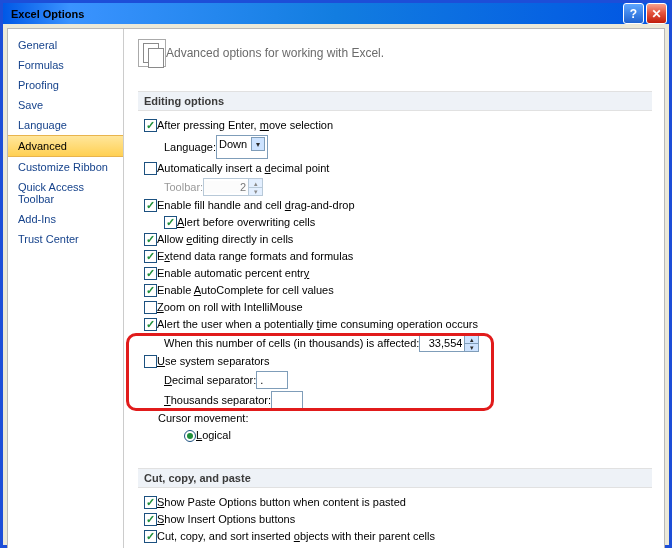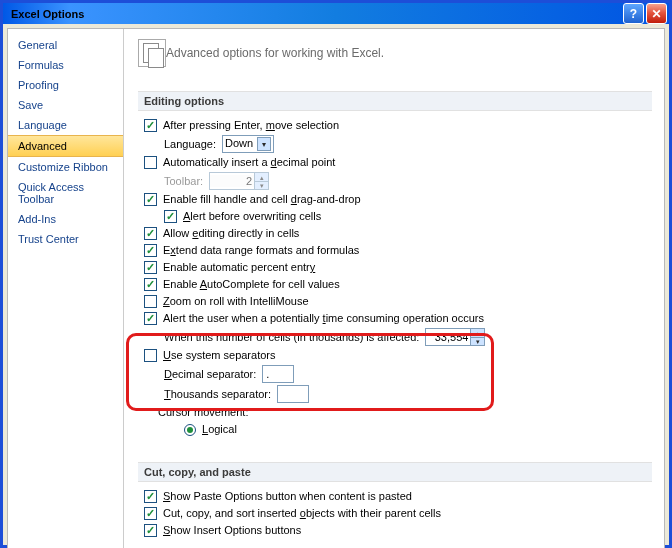--- a/index.html
+++ b/index.html
@@ -15,29 +15,29 @@
 .sidebar{width:116px;background:#fff;border-right:1px solid #ccc;padding-top:6px}
 .sidebar-item{padding:4px 10px;color:#15428b;cursor:default}
 .sidebar-item.selected{background:linear-gradient(to bottom,#ffe69b,#ffd053);border-top:1px solid #e8b44d;border-bottom:1px solid #e8b44d;color:#000}
 .content{flex:1;padding:10px 12px 0 14px;overflow:hidden;position:relative}
 .hdr{display:flex;align-items:center;margin-bottom:8px}
 .hdr-icon{width:28px;height:28px;border:1px solid #aaa;background:#fff;position:relative}
 .hdr-icon::before{content:"";position:absolute;left:4px;top:3px;width:14px;height:18px;border:1px solid #8a8a8a;background:#fff}
 .hdr-icon::after{content:"";position:absolute;left:9px;top:8px;width:14px;height:18px;border:1px solid #8a8a8a;background:#fff}
 .hdr-text{color:#6b6b6b;font-size:12px}
 .section-h{background:#eef2f7;color:#3b3b3b;font-weight:bold;padding:3px 6px;margin:24px 0 6px 0;border:1px solid #e1e1e1;border-left:none;border-right:none}
-.row{display:flex;align-items:center;gap:6px;padding:1px 0 1px 6px;line-height:15px}
+.row{display:flex;align-items:center;padding:1px 0 1px 6px;line-height:15px}
 .indent1{padding-left:26px}
 .indent2{padding-left:46px}
 .cb{width:13px;height:13px;border:1px solid #1c5180;background:#fff;display:inline-flex;align-items:center;justify-content:center;flex:0 0 13px}
 .cb.checked::after{content:"✓";color:#1f8f3b;font-weight:bold;font-size:11px;line-height:11px}
 .rb{width:12px;height:12px;border:1px solid #1c5180;border-radius:50%;background:#fff;display:inline-flex;align-items:center;justify-content:center;flex:0 0 12px}
 .rb.checked::after{content:"";width:6px;height:6px;border-radius:50%;background:#1f8f3b}
 u{text-decoration:underline}
-.sel{border:1px solid #7f9db9;background:#fff;padding:1px 2px;height:18px;display:inline-flex;align-items:flex-end}
+.sel{border:1px solid #7f9db9;background:#fff;padding:1px 2px;height:24px;display:inline-flex;align-items:flex-start}
 .sel .arrow{width:14px;height:14px;margin-left:4px;background:#cde3ff;border:1px solid #7f9db9;display:flex;align-items:center;justify-content:center;font-size:8px;color:#2b2b2b}
 .spin{display:inline-flex;align-items:center;border:1px solid #7f9db9;background:#fff;height:18px}
 .spin input{border:none;width:44px;text-align:right;padding:0 2px;font-size:11px;outline:none}
 .spin .sbtns{display:flex;flex-direction:column}
 .spin .sb{width:14px;height:8px;background:#cde3ff;border-left:1px solid #7f9db9;display:flex;align-items:center;justify-content:center;font-size:7px;color:#2b2b2b}
 .spin .sb+.sb{border-top:1px solid #7f9db9}
 .txtin{border:1px solid #7f9db9;background:#fff;width:32px;height:18px;padding:0 3px;font-size:11px;outline:none}
 .disabled{color:#9a9a9a}
 .highlight-box{position:absolute;border:3px solid #e11b1b;border-radius:10px;pointer-events:none}
 .xl-icon{width:14px;height:12px;display:inline-block;background:#fff;border:1px solid #2a7a2a;position:relative;margin-right:4px}
@@ -161,25 +161,25 @@
           <span><u>L</u>ogical</span>
         </div>
 
         <div class="section-h">Cut, copy, and paste</div>
         <div class="row">
           <span class="cb checked"></span>
           <span><u>S</u>how Paste Options button when content is pasted</span>
         </div>
         <div class="row">
           <span class="cb checked"></span>
-          <span>Cut, copy, and sort inserted <u>o</u>bjects with their parent cells</span>
+          <span><u>S</u>how Insert Options buttons</span>
         </div>
         <div class="row">
           <span class="cb checked"></span>
-          <span><u>S</u>how Insert Options buttons</span>
+          <span>Cut, copy, and sort inserted <u>o</u>bjects with their parent cells</span>
         </div>
 
         <div class="section-h" style="display:flex;align-items:center;gap:10px">
           <span>Excel Size and Quality</span>
           <span class="sel" style="font-weight:normal;min-width:130px;justify-content:space-between">
             <span style="display:flex;align-items:center">
                 <span class="xl-icon"></span>
                 <span>Book1</span>
               </span>
             <span class="arrow">▾</span>

